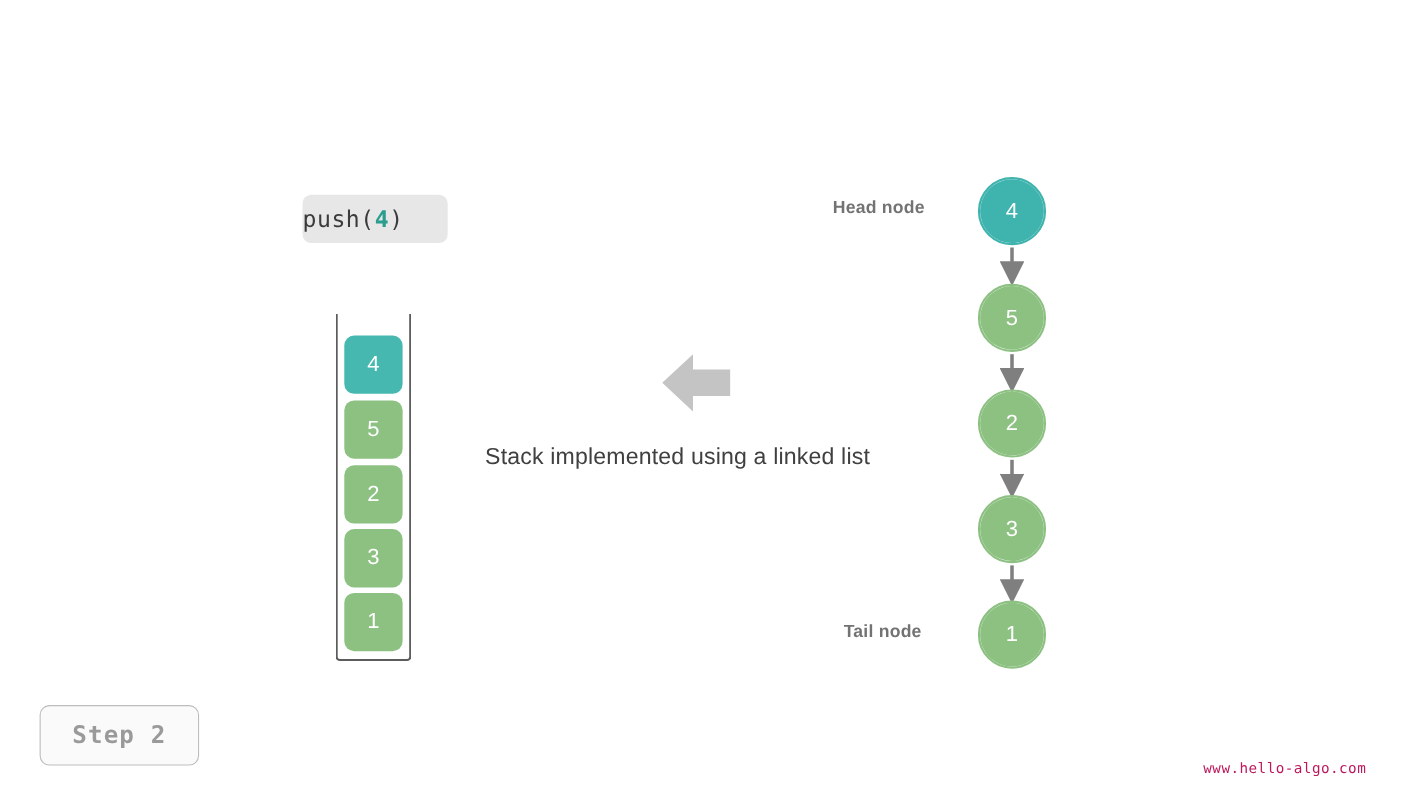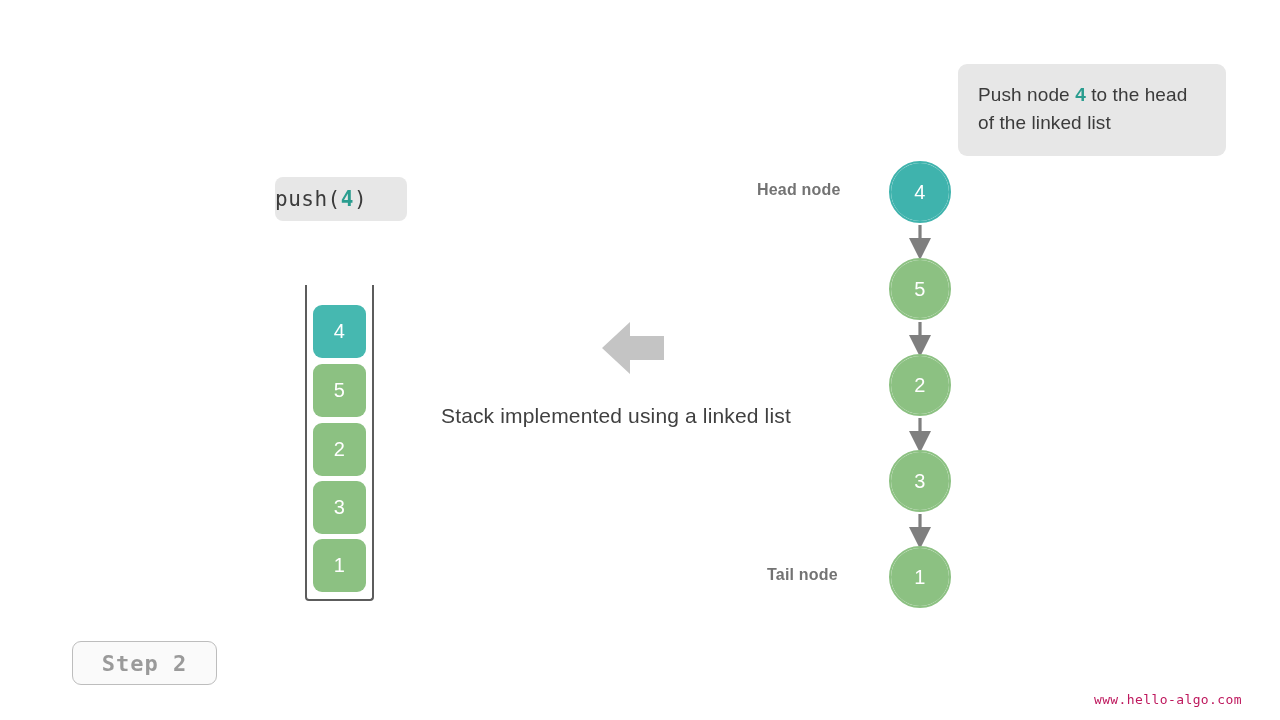--- a/index.html
+++ b/index.html
@@ -152,55 +152,51 @@
     white-space: nowrap;
     letter-spacing: 0.2px;
   }
 
   
   .step-badge {
     position: absolute;
     left: 36px;
     top: 641px;
     width: 145px;
-    height: 44px;
+    height: 55px;
     box-sizing: border-box;
     background: #fafafa;
     border: 1px solid #bdbdbd;
     border-radius: 9px;
     display: flex;
     align-items: center;
     justify-content: center;
     font-family: "DejaVu Sans Mono", "Liberation Mono", monospace;
     font-size: 22px;
     font-weight: bold;
     color: #9a9a9a;
     letter-spacing: 1px;
-    margin-left: 36px;
   }
 
   
   .watermark {
     position: absolute;
     right: 38px;
     bottom: 13px;
     font-family: "DejaVu Sans Mono", "Liberation Mono", monospace;
     font-size: 13px;
     color: #be185d;
     letter-spacing: 0.4px;
   }
 </style>
 </head>
 <body>
 
 <div id="canvas">
 
-  <div class="callout">
-    <span>Push node </span><span class="hl">4</span><span> to the head of the linked list</span>
-  </div>
 
   <div class="code-chip">
     <span>push(</span>
       <span class="hl">4</span>
       <span>)</span>
   </div>
 
   <div class="stack-frame"></div>
 
   <div class="stack-cell" style="top:305px; background:#46b8b0;">

